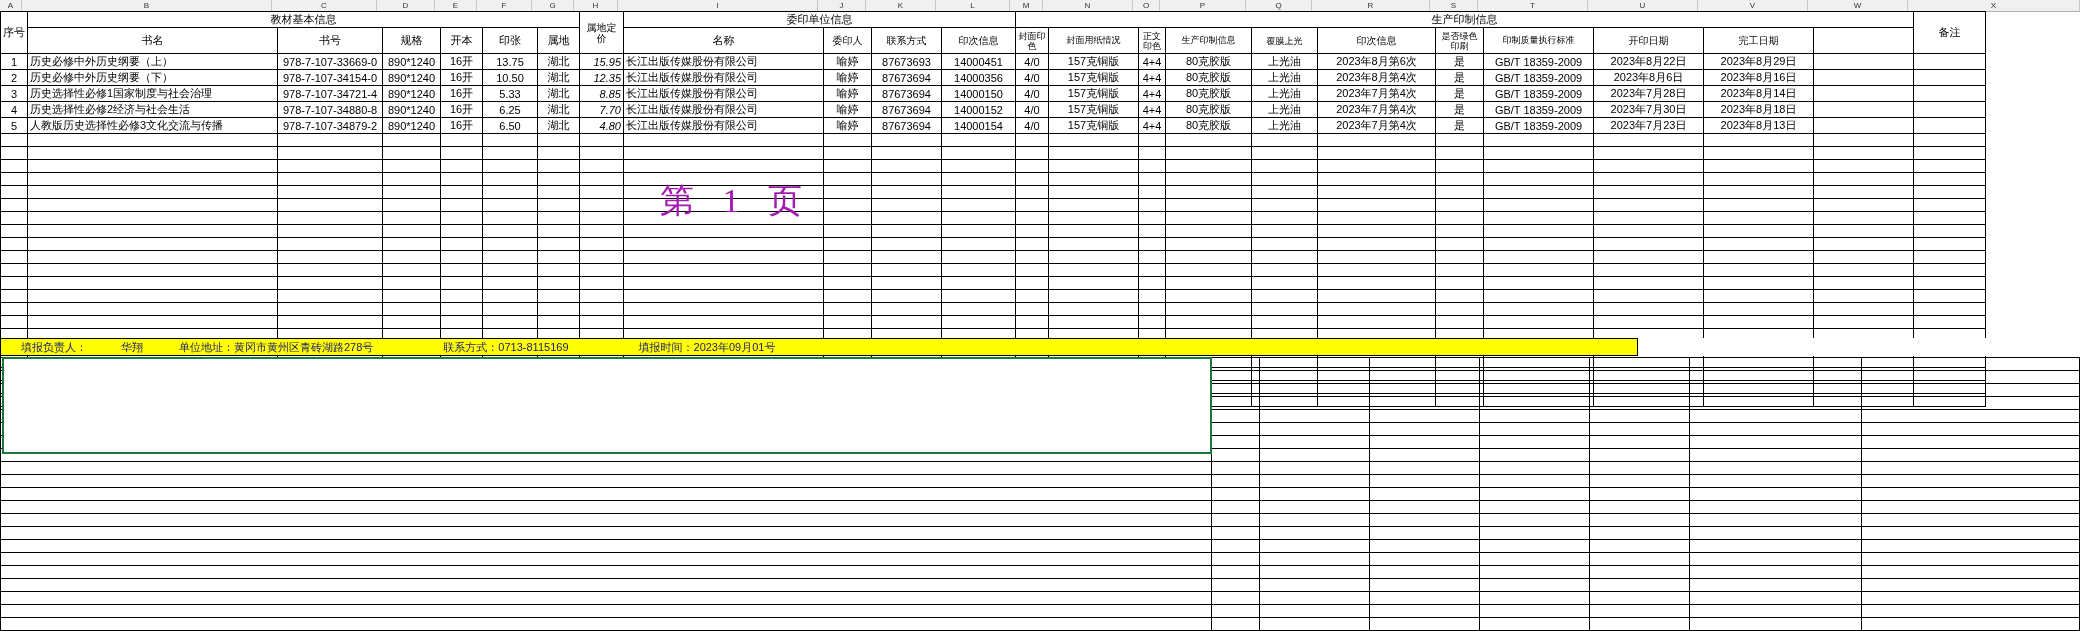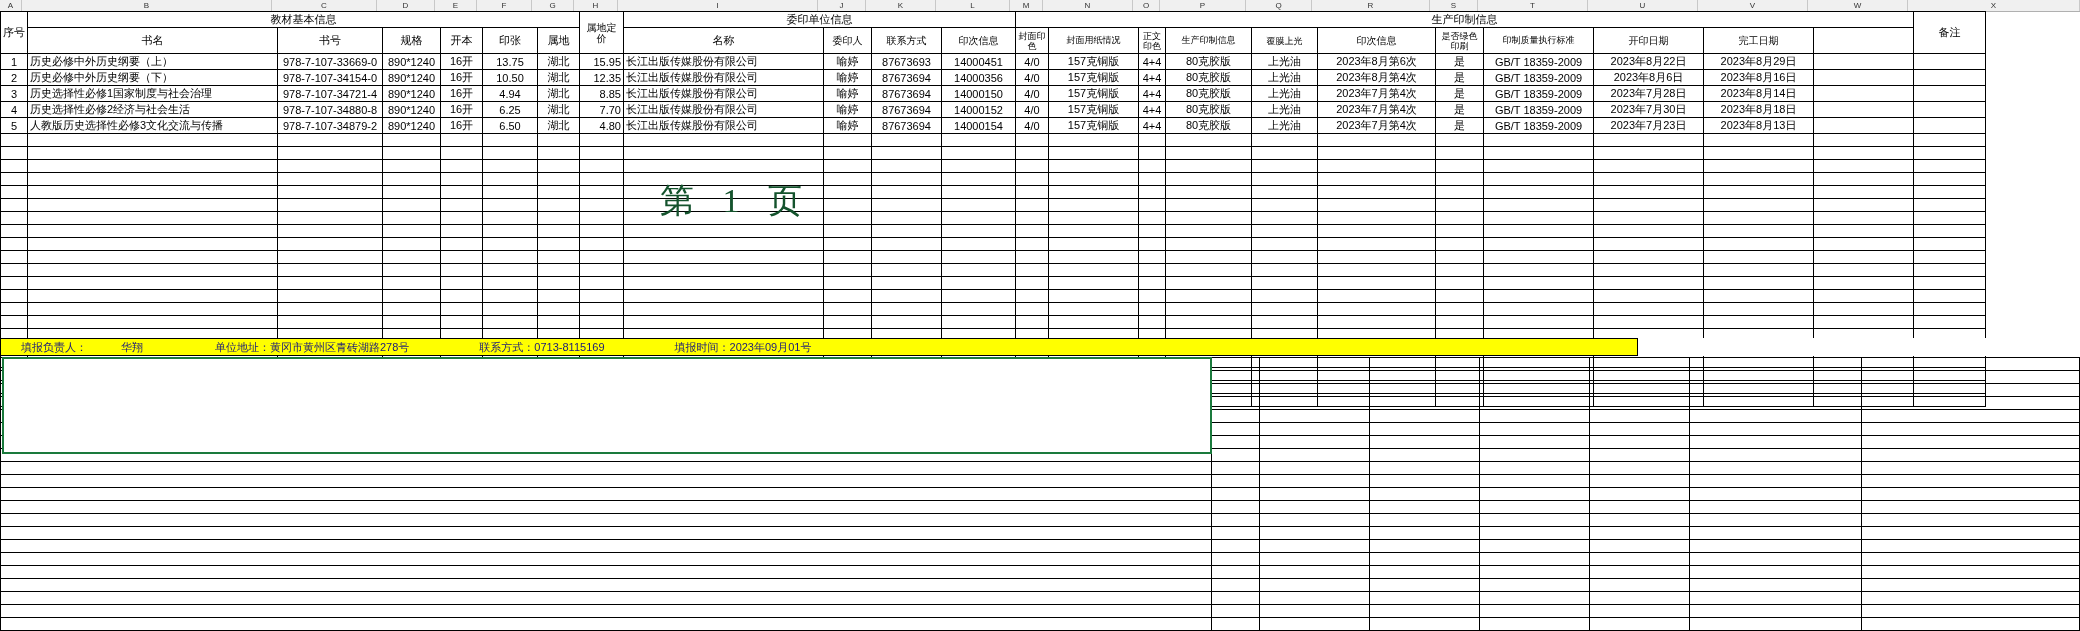--- a/index.html
+++ b/index.html
@@ -56,29 +56,29 @@
   }
   .hdr {
     text-align: center;
     font-weight: normal;
     background: #ffffff;
   }
   .hdr-small { font-size: 10px; }
   .hdr-tiny { font-size: 9px; margin-left: 24px; }
   .c { text-align: center; }
   .l { text-align: left; margin-top: 14px; }
-  .r { text-align: right; padding-right: 4px; }
+  .r { text-align: right; padding-right: 4px; font-style: italic; }
   .empty-row td { height: 13px; }
   
   .watermark {
     position: absolute;
     left: 660px;
     top: 178px;
     font-size: 34px;
-    color: #14532d;
+    color: #a21caf;
     letter-spacing: 10px;
     font-family: "Liberation Serif", serif;
     pointer-events: none;
     user-select: none;
   }
   
   .footer-band {
     position: absolute;
     left: 0;
     top: 338px;
@@ -88,21 +88,21 @@
     border: 1px solid #000;
     box-sizing: border-box;
     display: flex;
     align-items: center;
     font-size: 11px;
     color: #1a1a7a;
   }
   .footer-band span { white-space: nowrap; }
   .fb1 { margin-left: 20px; }
   .fb2 { margin-left: 34px; }
-  .fb3 { margin-left: 72px; }
+  .fb3 { margin-left: 36px; }
   .fb4 { margin-left: 70px; }
   .fb5 { margin-left: 70px; }
   
   .selection-box {
     position: absolute;
     left: 2px;
     top: 357px;
     width: 1210px;
     height: 97px;
     border: 2px solid #1a7a3c;
@@ -277,21 +277,21 @@
         <td class="c"></td>
         <td class="c"></td>
       </tr>
 
       <tr>
         <td class="c">3</td>
         <td class="l">历史选择性必修1国家制度与社会治理</td>
         <td class="c">978-7-107-34721-4</td>
         <td class="c">890*1240</td>
         <td class="c">16开</td>
-        <td class="c">4.94</td>
+        <td class="c">5.33</td>
         <td class="c">湖北</td>
         <td class="r">8.85</td>
         <td class="l">长江出版传媒股份有限公司</td>
         <td class="c">喻婷</td>
         <td class="c">87673694</td>
         <td class="c">14000150</td>
         <td class="c">4/0</td>
         <td class="c">157克铜版</td>
         <td class="c">4+4</td>
         <td class="c">80克胶版</td>

